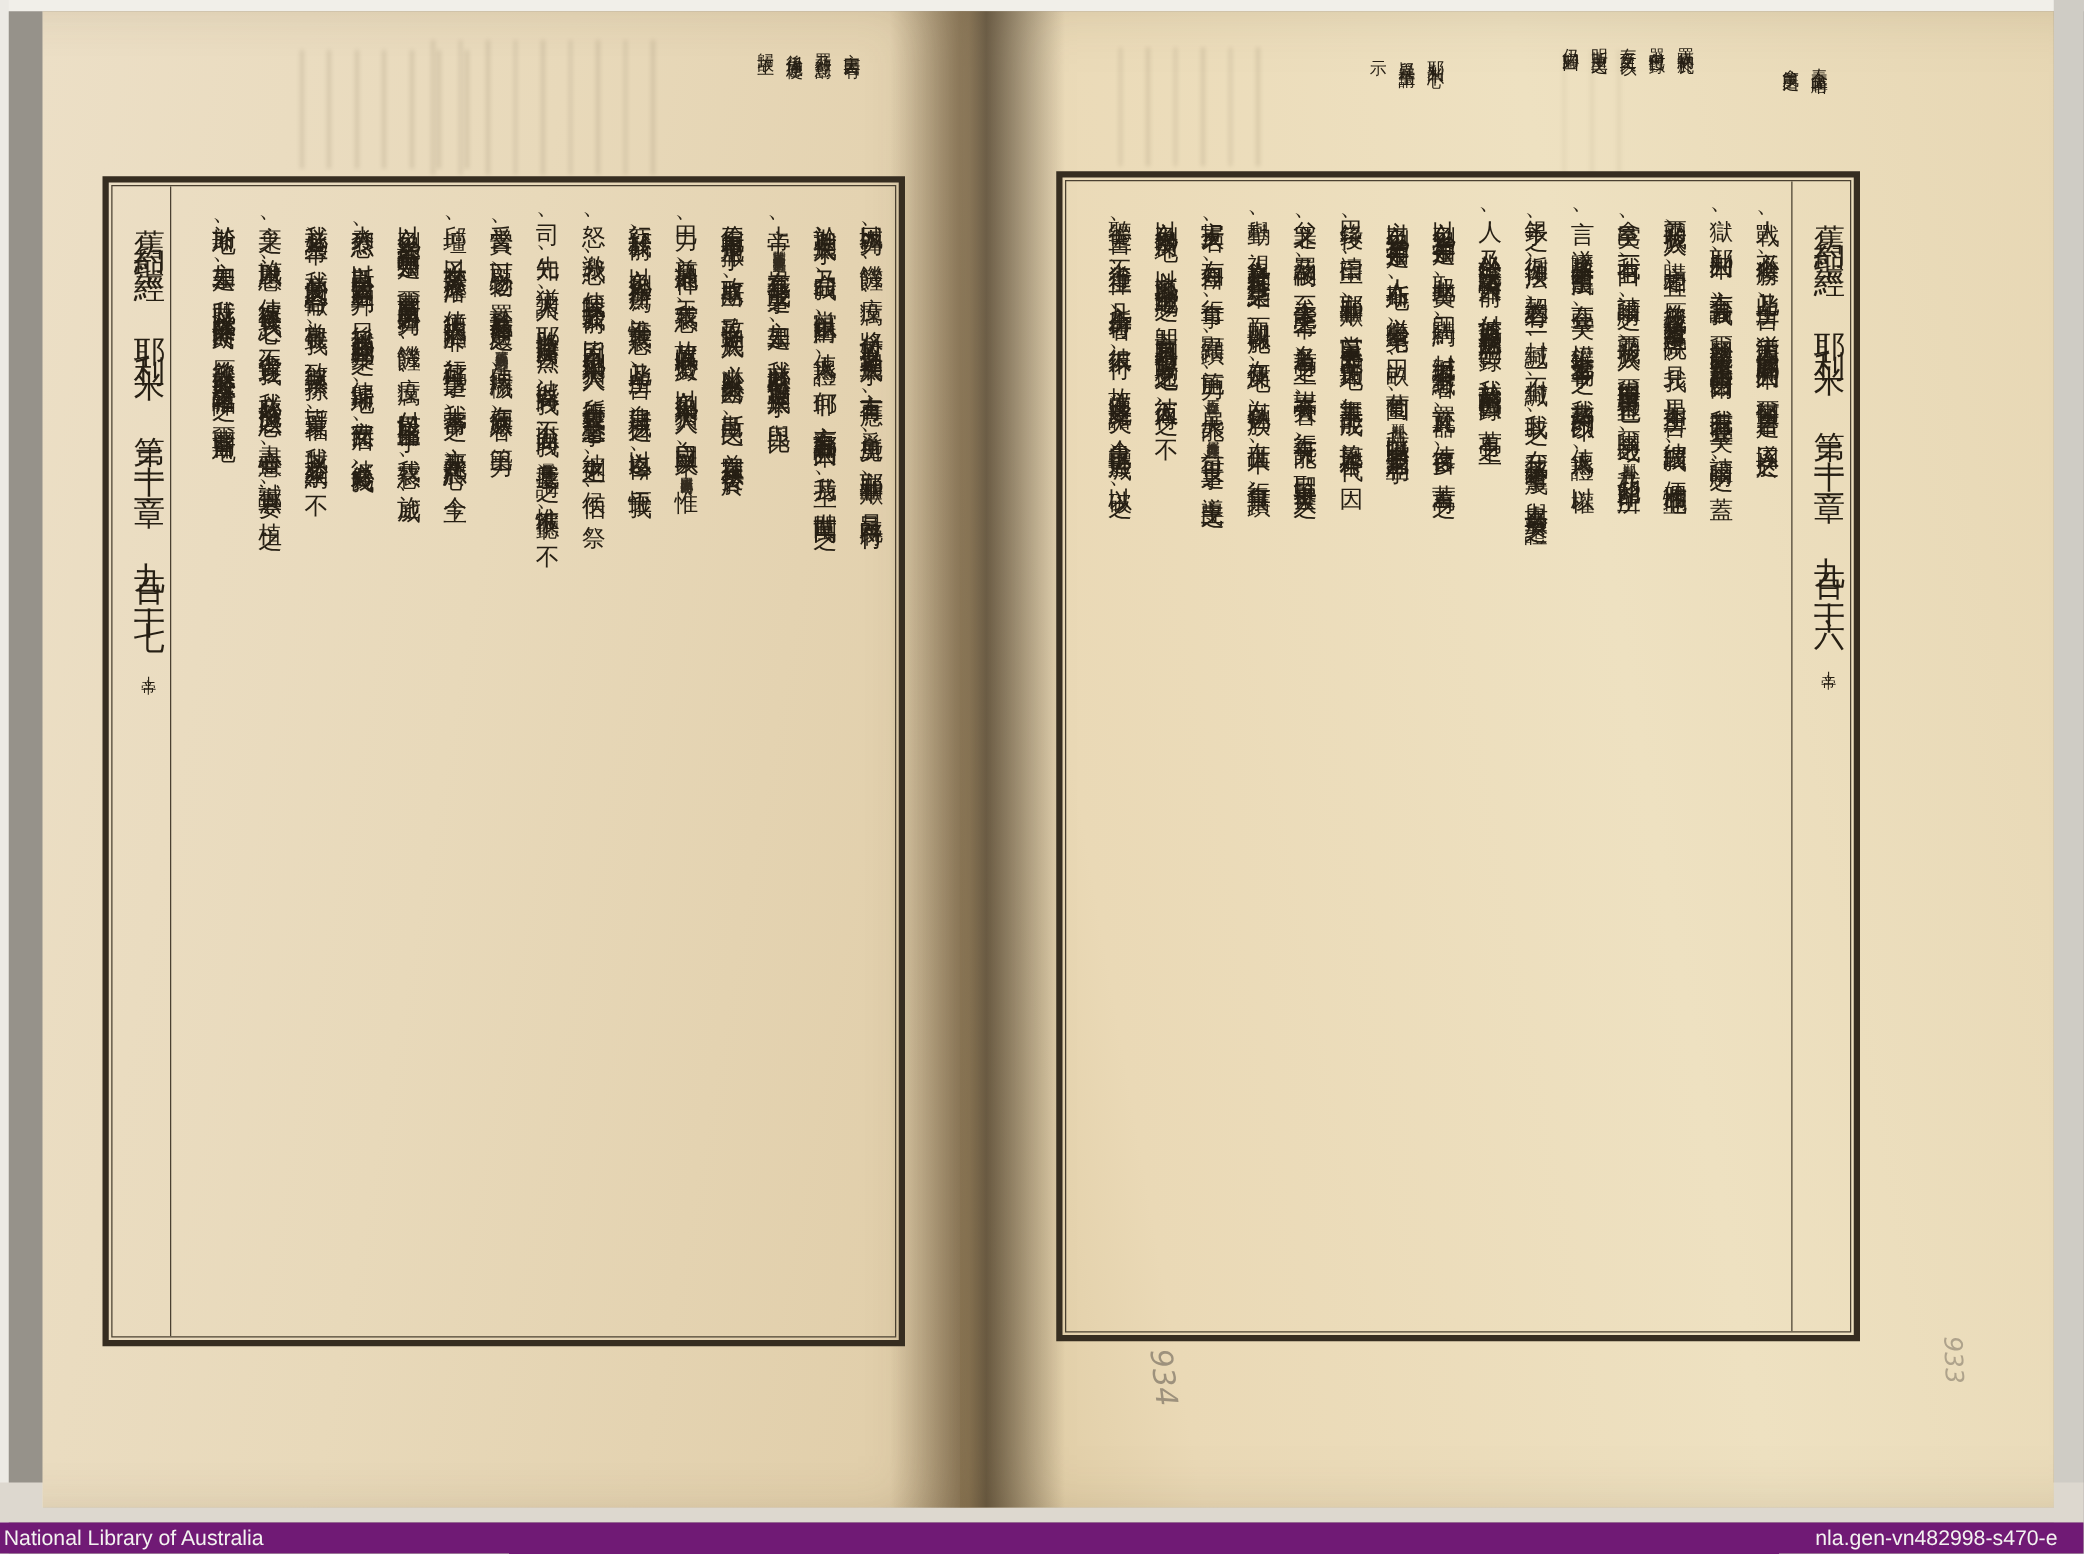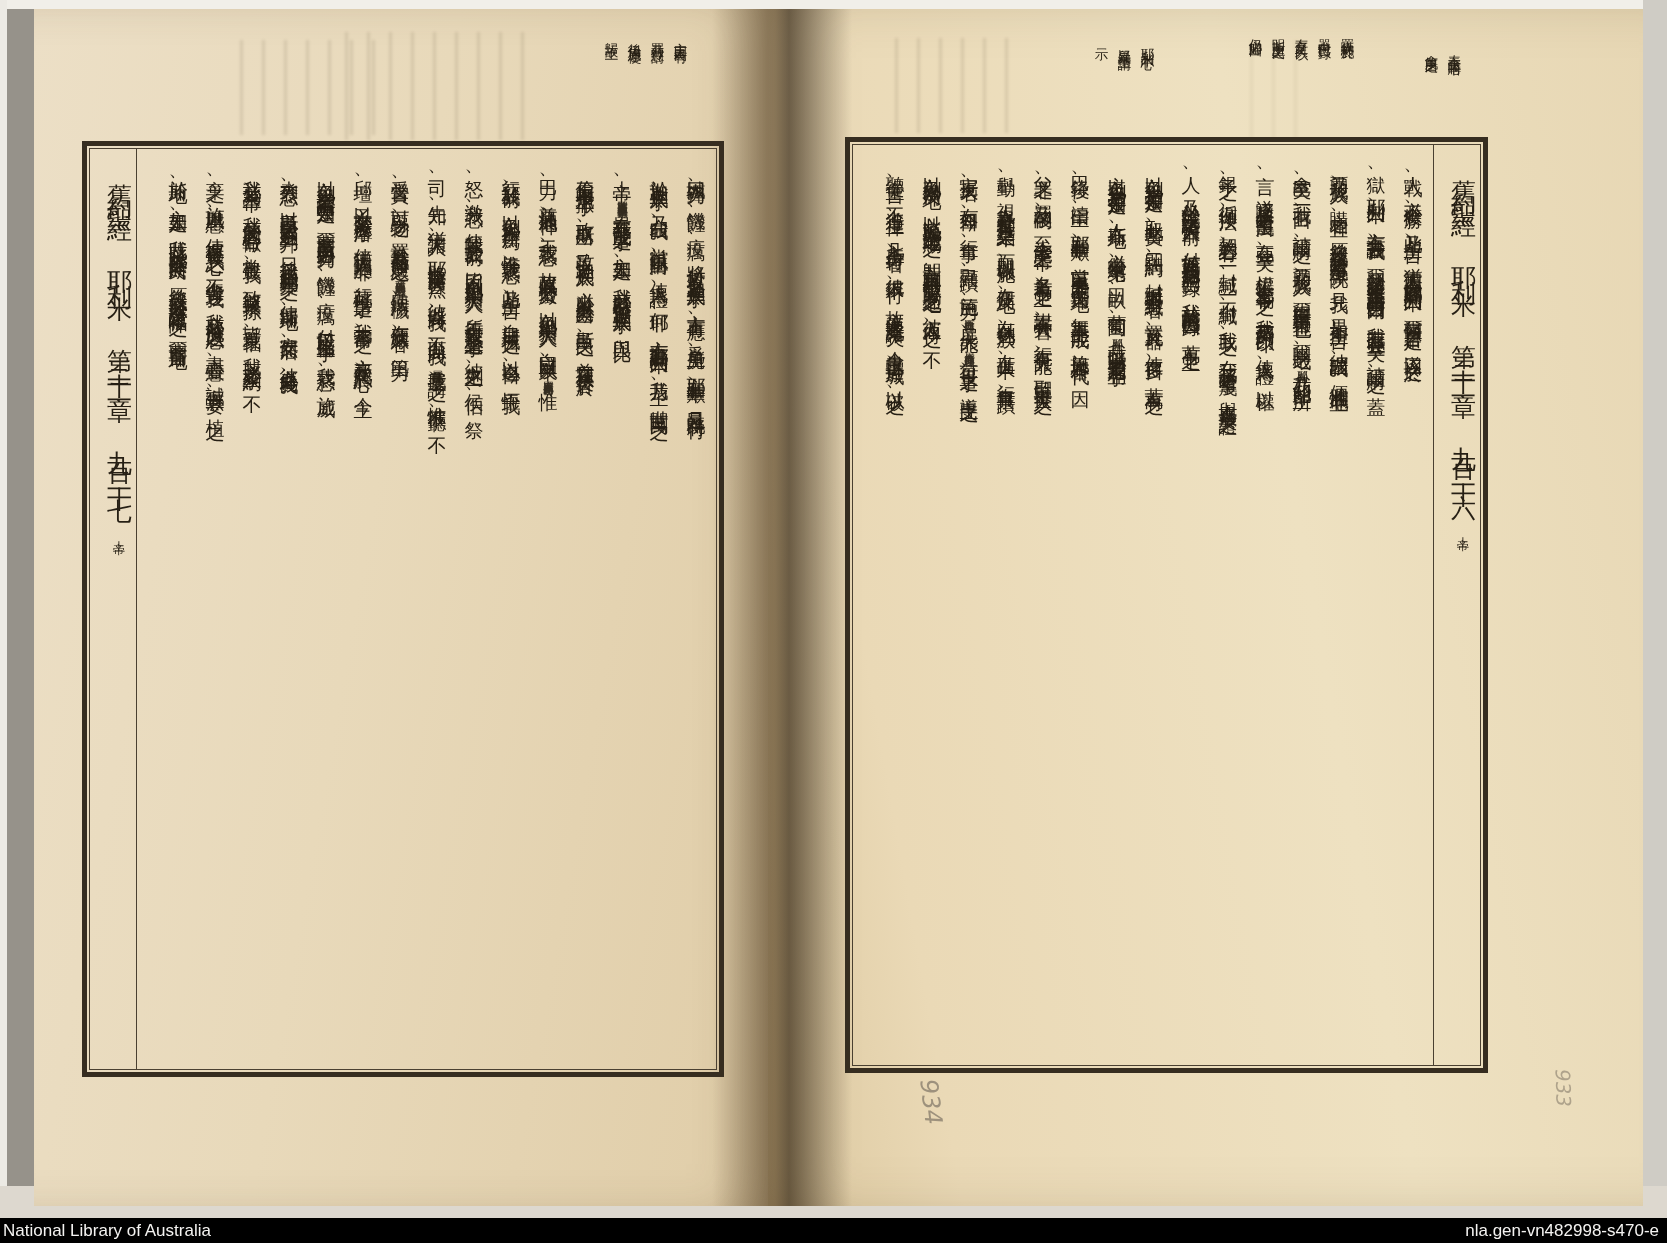--- a/index.html
+++ b/index.html
@@ -42,26 +42,26 @@
   .mnote p{margin:0 0 0 9px;line-height:14px;white-space:nowrap;}
 
   .smudge{position:absolute;opacity:.16;filter:blur(1.5px);
           background:repeating-linear-gradient(90deg,#6b5e45 0 3px,transparent 3px 22px);}
 
   .pencil{position:absolute;color:rgba(95,88,78,.55);font-size:24px;font-style:italic;
           font-family:"DejaVu Sans",sans-serif;}
   .pencil-l{transform:rotate(83deg);}
   .pencil-r{transform:rotate(88deg);font-size:20px;color:rgba(100,92,80,.45);}
 
-  .footer-bar{position:absolute;left:0;top:1218px;width:1667px;height:25px;background:#000000;
+  .footer-bar{position:absolute;left:0;top:1218px;width:1667px;height:25px;background:#701a75;
               display:flex;justify-content:space-between;align-items:center;}
   .footer-bar span{color:#f4f3f1;font-size:17px;line-height:25px;
                    font-family:"Liberation Sans","DejaVu Sans",sans-serif;}
   .footer-left{margin-left:3px;}
-  .footer-right{margin-right:8px;}
+  .footer-right{margin-right:21px;}
 </style>
 </head>
 <body>
 
 <div class="scan">
 
   <div class="edge-top"></div>
   <div class="edge-left"></div>
   <div class="edge-right"></div>
   <div class="edge-bottom"></div>

